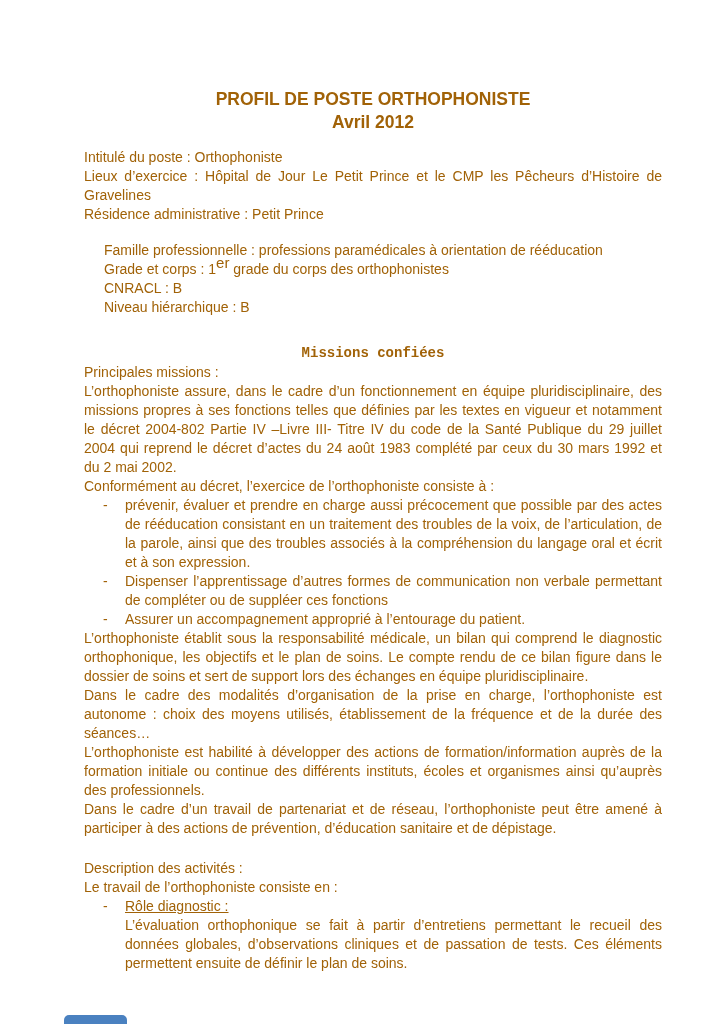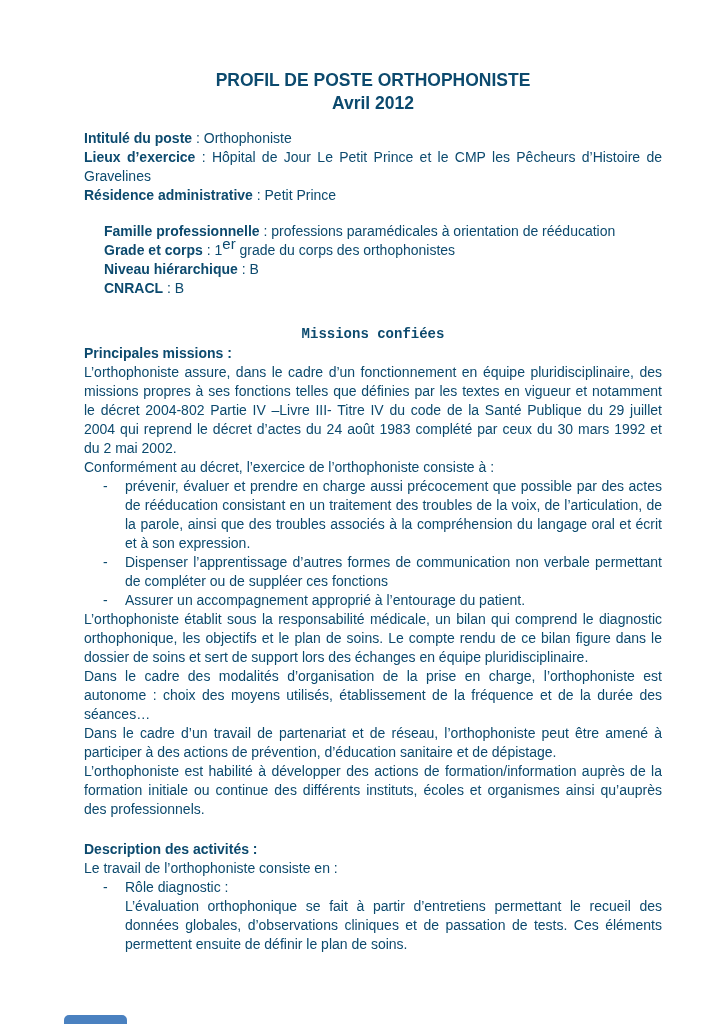--- a/index.html
+++ b/index.html
@@ -9,44 +9,44 @@
     height: 1024px;
     position: relative;
     font-family: "Liberation Sans", "DejaVu Sans", sans-serif;
   }
   .page {
     position: relative;
     width: 724px;
     height: 1024px;
     overflow: hidden;
     background: #ffffff;
-    color: #0c4a6e;
+    color: #a16207;
     font-size: 14px;
     line-height: 19px;
-    padding: 69px 62px 0 84px;
+    padding: 88px 62px 0 84px;
   }
-  .b { font-weight: bold; }
+  .b { font-weight: normal; }
   .title-block { margin-bottom: 14px; }
   .doc-title {
     text-align: center;
     font-weight: bold;
     font-size: 17.5px;
     line-height: 23px;
   }
   .line { text-align: justify; }
   .classification { margin-top: 17px; margin-left: 20px; }
   .missions-heading-gap { margin-top: 27px; font-family: Liberation Mono, monospace; }
   .center-heading { text-align: center; font-weight: bold; }
   .just { text-align: justify; }
   .bullet { display: flex; }
   .dash { flex: 0 0 22px; margin-left: 19px; }
   .bullet-text { flex: 1; text-align: justify; }
   .para-gap { }
   .section-gap { margin-top: 21px; }
-  .underline { }
+  .underline { text-decoration: underline; }
   sup { font-size: 15px; line-height: 0; vertical-align: super; }
   .footer-bar {
     position: absolute;
     left: 64px;
     bottom: 0;
     width: 63px;
     height: 9px;
     border-radius: 5px 5px 0 0;
   }
 </style>
@@ -62,22 +62,22 @@
 
   <section>
     <p class="line"><span class="b">Intitulé du poste</span><span> : Orthophoniste</span></p>
     <p class="line"><span class="b">Lieux d’exercice</span><span> : Hôpital de Jour Le Petit Prince et le CMP les Pêcheurs d’Histoire de Gravelines</span></p>
     <p class="line"><span class="b">Résidence administrative</span><span> : Petit Prince</span></p>
   </section>
 
   <section class="classification">
     <p class="line"><span class="b">Famille professionnelle</span><span> : professions paramédicales à orientation de rééducation</span></p>
     <p class="line"><span class="b">Grade et corps</span><span> : 1</span><sup>er</sup><span> grade du corps des orthophonistes</span></p>
+    <p class="line"><span class="b">CNRACL</span><span> : B</span></p>
     <p class="line"><span class="b">Niveau hiérarchique</span><span> : B</span></p>
-    <p class="line"><span class="b">CNRACL</span><span> : B</span></p>
   </section>
 
   <section>
     <p class="center-heading missions-heading-gap">Missions confiées</p>
     <p class="b">Principales missions :</p>
     <p class="just">L’orthophoniste assure, dans le cadre d’un fonctionnement en équipe pluridisciplinaire, des missions propres à ses fonctions telles que définies par les textes en vigueur et notamment le décret 2004-802 Partie IV –Livre III- Titre IV du code de la Santé Publique du 29 juillet 2004 qui reprend le décret  d’actes du 24 août 1983 complété par ceux du 30 mars 1992 et du 2 mai 2002.</p>
     <p>Conformément  au décret, l’exercice de l’orthophoniste consiste à :</p>
 
     <div class="bullet">
       <span class="dash">-</span>
@@ -87,22 +87,22 @@
       <span class="dash">-</span>
       <div class="bullet-text">Dispenser l’apprentissage d’autres formes de communication non verbale permettant de compléter ou de suppléer ces fonctions</div>
     </div>
     <div class="bullet">
       <span class="dash">-</span>
       <div class="bullet-text">Assurer un accompagnement approprié à l’entourage du patient.</div>
     </div>
 
     <p class="just para-gap">L’orthophoniste établit sous la responsabilité médicale, un bilan qui comprend le diagnostic orthophonique, les objectifs et le plan de soins. Le compte rendu de ce bilan figure dans le dossier de soins  et sert de support lors des échanges en équipe pluridisciplinaire.</p>
     <p class="just">Dans le cadre des modalités d’organisation de la prise en charge, l’orthophoniste est autonome : choix des moyens utilisés, établissement de la fréquence et de la durée des séances…</p>
+    <p class="just">L’orthophoniste est habilité à développer des actions de formation/information auprès de la formation initiale ou continue des différents instituts, écoles et organismes ainsi qu’auprès des professionnels.</p>
     <p class="just">Dans le cadre d’un travail de partenariat et de réseau, l’orthophoniste peut être amené à participer à des actions de prévention, d’éducation sanitaire et de dépistage.</p>
-    <p class="just">L’orthophoniste est habilité à développer des actions de formation/information auprès de la formation initiale ou continue des différents instituts, écoles et organismes ainsi qu’auprès des professionnels.</p>
   </section>
 
   <section class="section-gap">
     <p class="b">Description des activités :</p>
     <p>Le travail de l’orthophoniste consiste en :</p>
     <div class="bullet">
       <span class="dash">-</span>
       <div class="bullet-text">
         <div class="underline">Rôle diagnostic :</div>
         <p class="just">L’évaluation orthophonique se fait à partir d’entretiens permettant le recueil des données globales, d’observations cliniques et de passation de tests. Ces éléments permettent ensuite de définir le plan de soins.</p>

